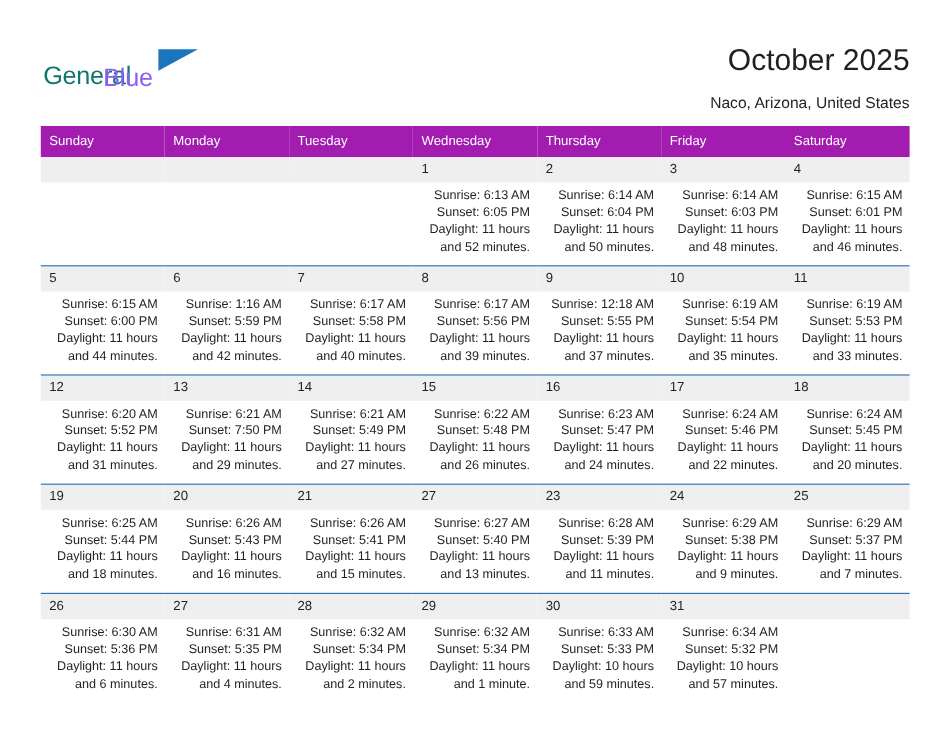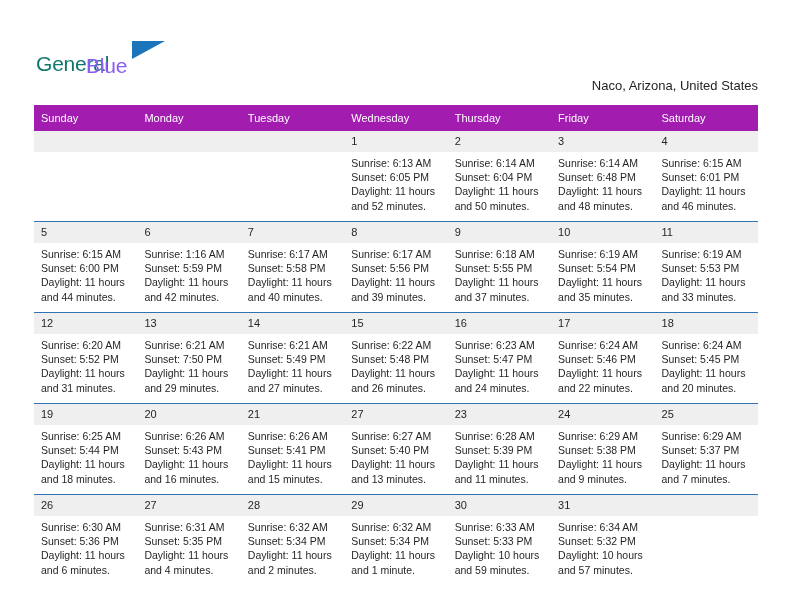--- a/index.html
+++ b/index.html
@@ -123,37 +123,39 @@
   }
   .daynum.blank {
     color: transparent;
   }
   .info {
     padding: 4px 6px 0 7px;
     font-size: 10.5px;
     line-height: 14.2px;
     color: #231f20;
     font-family: "Liberation Sans", sans-serif;
+    text-align: right;
   }
   .info div {
     white-space: nowrap;
   }
   .cell-empty .info { visibility: hidden; }
 </style>
 </head>
 <body>
 
 <div class="page">
 
   <div class="header">
     <div class="logo">
       <span class="logo-general">General</span>
       <span class="logo-tri"></span>
       <span class="logo-blue">Blue</span>
     </div>
+    <div class="title">October 2025</div>
     <div class="subtitle">Naco, Arizona, United States</div>
   </div>
 
   <table class="calendar">
     <colgroup>
       <col style="width:14.2857%">
         <col style="width:14.2857%">
         <col style="width:14.2857%">
       <col style="width:14.2857%">
         <col style="width:14.2857%">
@@ -215,21 +217,21 @@
               <div>Sunrise: 6:14 AM</div>
               <div>Sunset: 6:04 PM</div>
               <div>Daylight: 11 hours</div>
               <div>and 50 minutes.</div>
             </div>
           </td>
           <td>
             <div class="daynum">3</div>
             <div class="info">
               <div>Sunrise: 6:14 AM</div>
-              <div>Sunset: 6:48 PM</div>
+              <div>Sunset: 6:03 PM</div>
               <div>Daylight: 11 hours</div>
               <div>and 48 minutes.</div>
             </div>
           </td>
           <td>
             <div class="daynum">4</div>
             <div class="info">
               <div>Sunrise: 6:15 AM</div>
               <div>Sunset: 6:01 PM</div>
               <div>Daylight: 11 hours</div>
@@ -270,21 +272,21 @@
             <div class="info">
               <div>Sunrise: 6:17 AM</div>
               <div>Sunset: 5:56 PM</div>
               <div>Daylight: 11 hours</div>
               <div>and 39 minutes.</div>
             </div>
           </td>
           <td>
             <div class="daynum">9</div>
             <div class="info">
-              <div>Sunrise: 6:18 AM</div>
+              <div>Sunrise: 12:18 AM</div>
               <div>Sunset: 5:55 PM</div>
               <div>Daylight: 11 hours</div>
               <div>and 37 minutes.</div>
             </div>
           </td>
           <td>
             <div class="daynum">10</div>
             <div class="info">
               <div>Sunrise: 6:19 AM</div>
               <div>Sunset: 5:54 PM</div>

